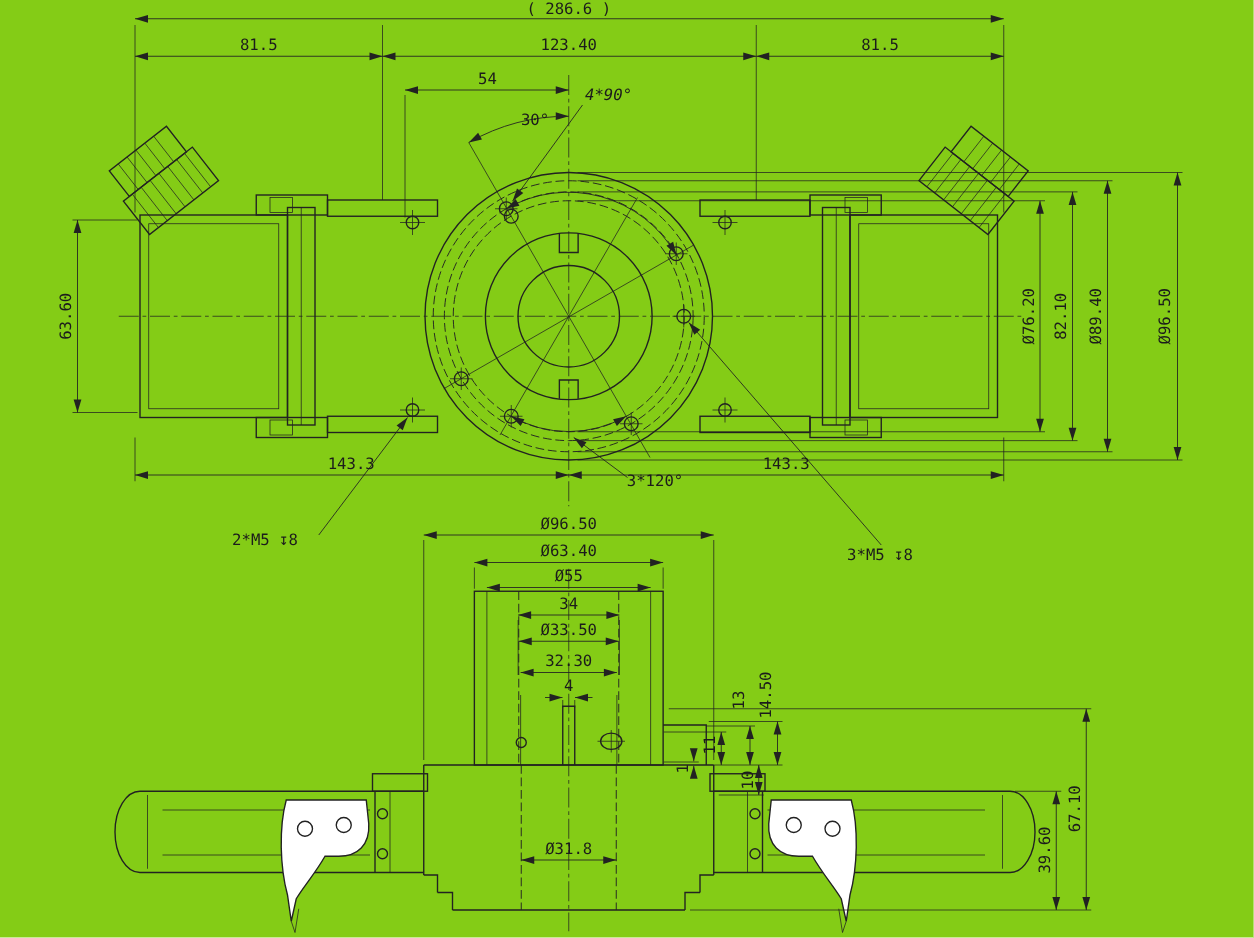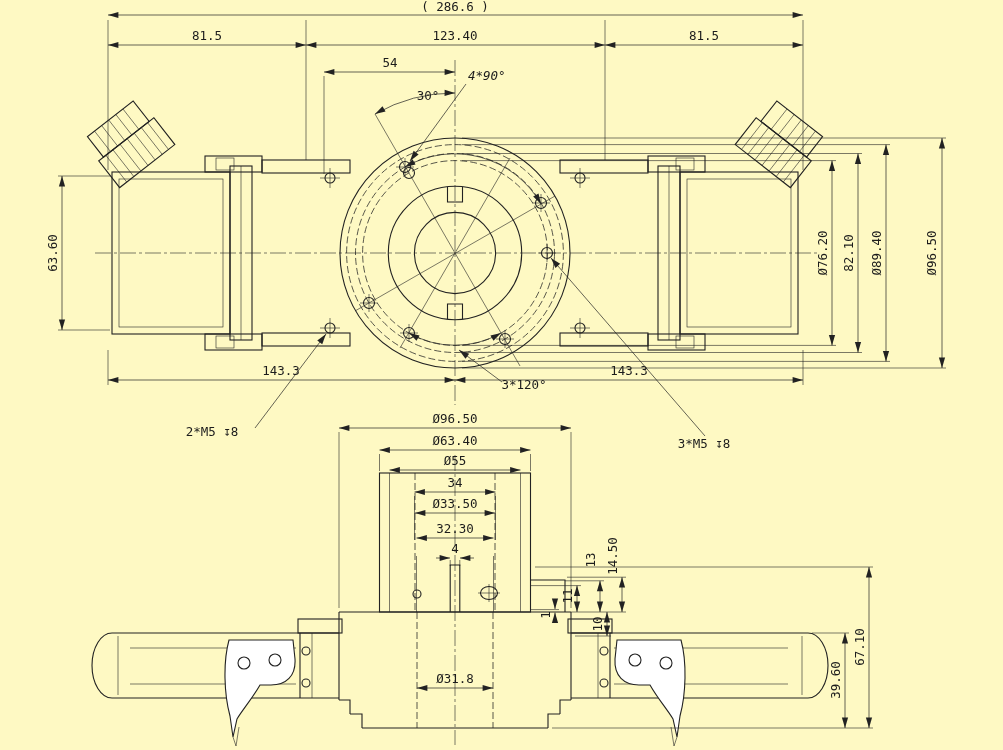--- a/index.html
+++ b/index.html
@@ -1,16 +1,16 @@
 <!DOCTYPE html>
 <html><head>
 <meta charset="utf-8">
 <style>
   html,body{margin:0;padding:0;background:#ffffff;}
-  .sheet{position:relative;width:1003px;height:750px;background:#fef9c3;overflow:hidden;
+  .sheet{position:relative;width:1003px;height:750px;background:#84cc16;overflow:hidden;
          font-family:"DejaVu Sans Mono","Liberation Mono",monospace;}
   svg{position:absolute;left:0;top:0;}
   svg text{font-family:"DejaVu Sans Mono","Liberation Mono",monospace;font-size:12.5px;
            fill:#1c1c1c;text-anchor:middle;}
   svg text.it{font-style:italic;}
   svg text.ta-s{text-anchor:start;}
   .ln{stroke:#222;stroke-width:1.1;fill:none;}
   .tn{stroke:#222;stroke-width:0.6;fill:none;}
   .dsh{stroke:#222;stroke-width:0.75;fill:none;stroke-dasharray:7 3;}
   .cl{stroke:#222;stroke-width:0.6;fill:none;stroke-dasharray:16 3 3 3;}

